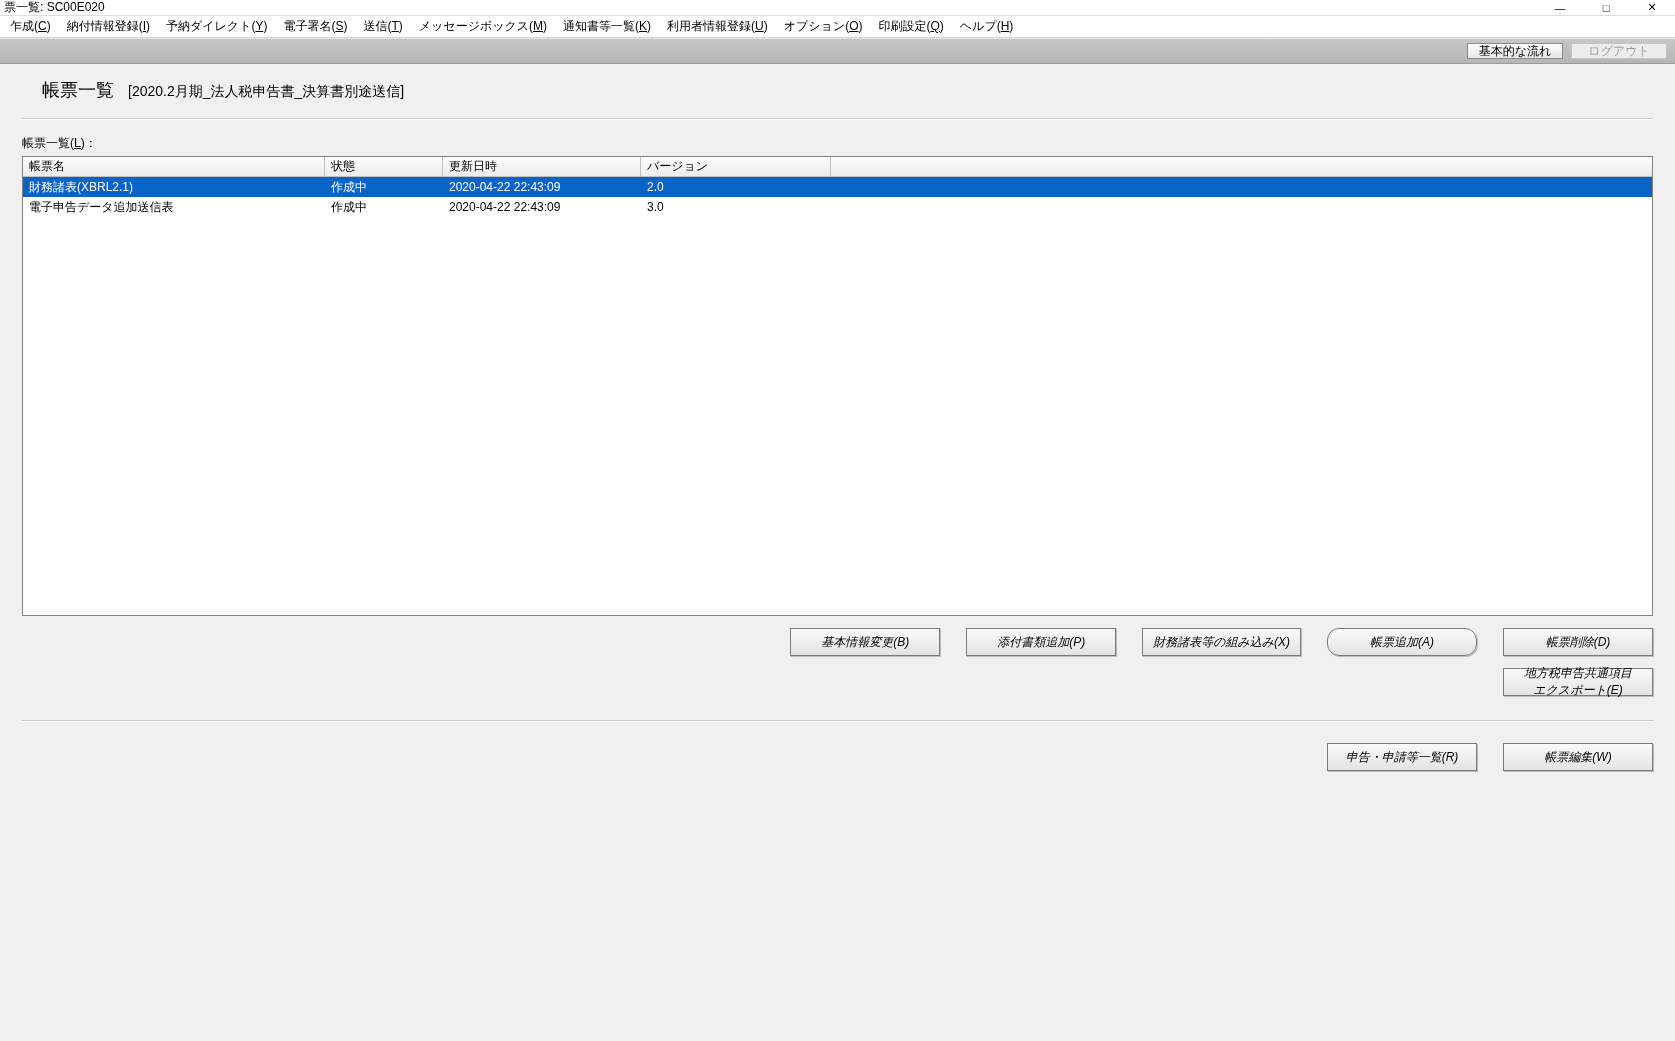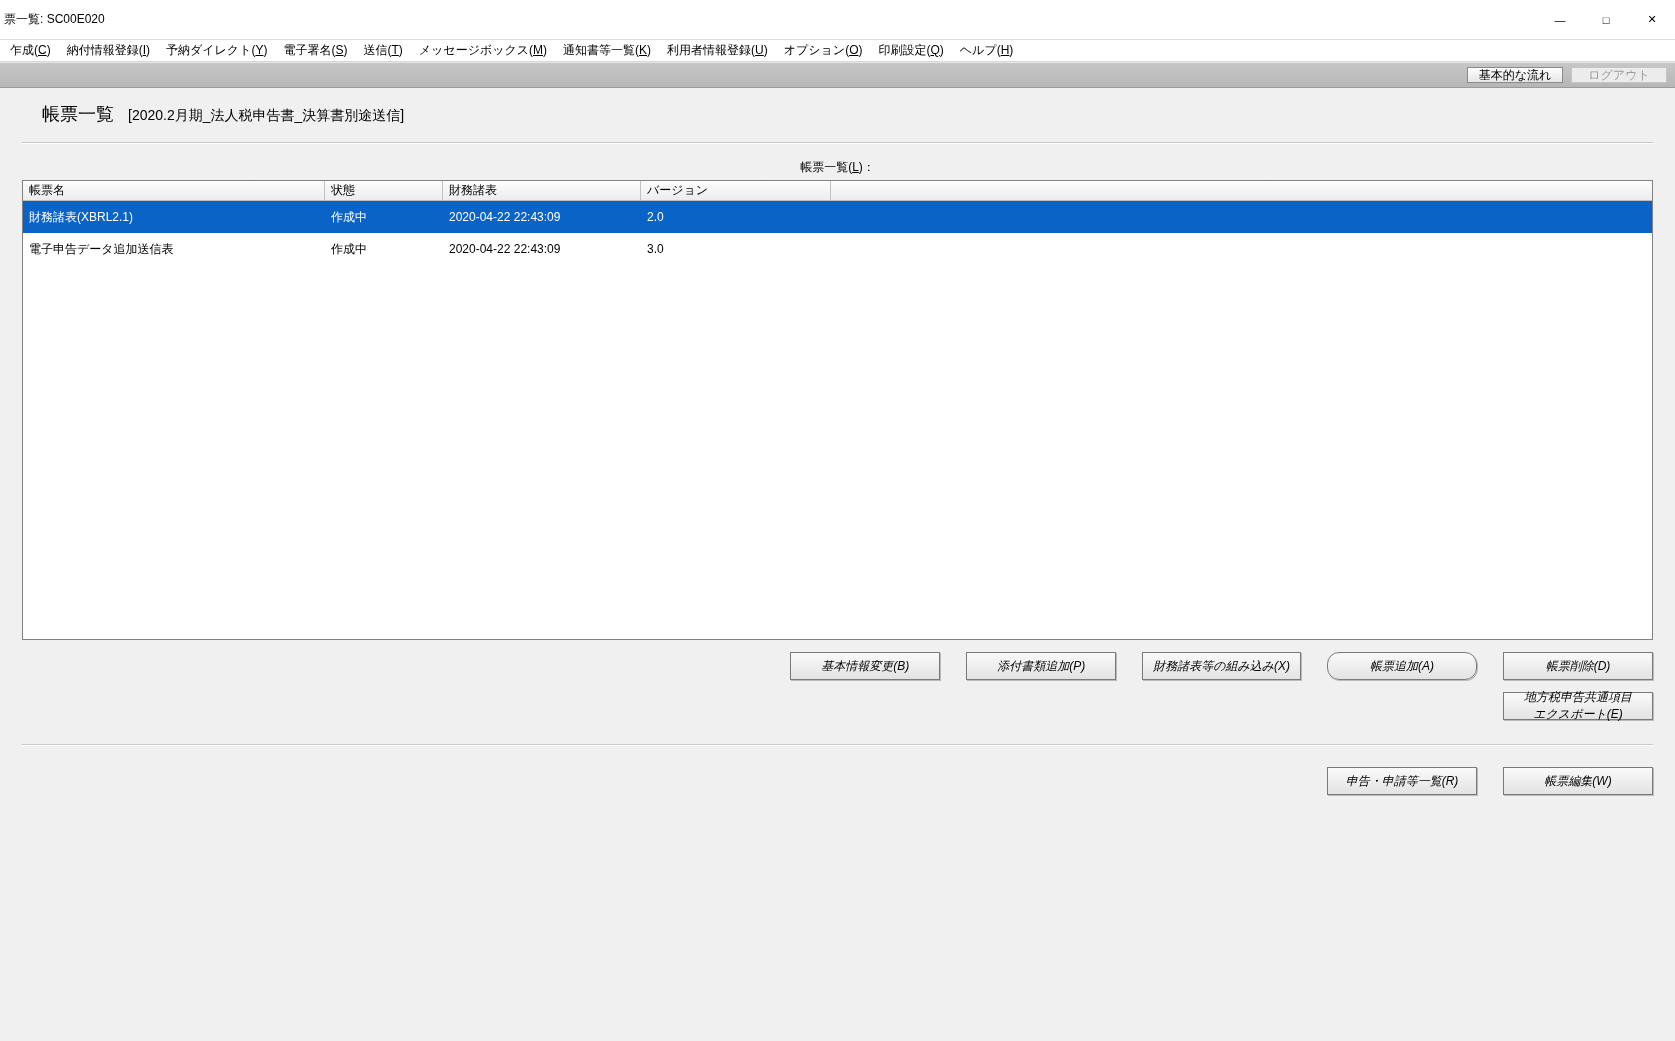--- a/index.html
+++ b/index.html
@@ -3,21 +3,21 @@
   <meta charset="utf-8">
   <style>
     * { margin: 0; padding: 0; box-sizing: border-box; }
     body {
       font-family: "MS UI Gothic", "Meiryo", sans-serif;
       font-size: 12px;
       background: #f0f0f0;
       overflow: hidden;
     }
     .titlebar {
-      height: 40px;
+      height: 16px;
       background: #fff;
       display: flex;
       align-items: center;
       justify-content: space-between;
       padding-left: 4px;
       border-bottom: 1px solid #ddd;
     }
     .titlebar-text { font-size: 12px; color: #000; }
     .win-controls { display: flex; align-items:center; }
     .win-btn {
@@ -78,21 +78,21 @@
       margin-bottom: 16px;
     }
     .page-title {
       font-size: 18px; font-weight: normal; color:#000;padding-left:20px;
     }
     .page-subtitle { font-size: 14px; color:#000; }
 
     .instr { font-size:12px; line-height:1.45; color:#000; margin-bottom:8px; }
     .hr { height:1px; background:#c8c8c8; margin: 6px 0 10px 0; box-shadow: 0 1px 0 #fff; }
 
-    .list-label { font-size:12px; margin-bottom:4px;text-align:center; }
+    .list-label { font-size:12px; margin-bottom:4px; }
     .list-label .ul { text-decoration: underline; }
 
     .grid-wrap {
       border:1px solid #828282;
       background:#fff;
       height: 460px;
       position:relative;
     }
     .grid-header {
       display:flex;
@@ -105,21 +105,21 @@
       padding:2px 6px;
       font-size:12px;
       display:flex; align-items:center;
       white-space:nowrap;
     }
     .gh-cell:last-child { border-right:none; flex:1; }
 
     .grid-body {}
     .grid-row {
       display:flex;
-      height:32px;
+      height:20px;
       font-size:12px;
     }
     .grid-row.selected { background:#0a64c8; color:#fff; }
     .gr-cell {
       padding:0 6px;
       display:flex; align-items:center;
       white-space:nowrap;
     }
 
     
@@ -201,21 +201,21 @@
   <div style="height:6px"></div>
 
   <div class="list-label">
     <span>帳票一覧(</span><span class="ul">L</span><span>)：</span>
   </div>
 
   <div class="grid-wrap">
     <div class="grid-header">
       <div class="gh-cell c0">帳票名</div>
       <div class="gh-cell c1">状態</div>
-      <div class="gh-cell c2">財務諸表</div>
+      <div class="gh-cell c2">更新日時</div>
       <div class="gh-cell c3">バージョン</div>
       <div class="gh-cell cRest"></div>
     </div>
     <div class="grid-body" id="grid-body">
         <div class="grid-row selected">
           <div class="gr-cell c0">財務諸表(XBRL2.1)</div>
           <div class="gr-cell c1">作成中</div>
           <div class="gr-cell c2">2020-04-22 22:43:09</div>
           <div class="gr-cell c3">2.0</div>
           <div class="gr-cell cRest"></div>

